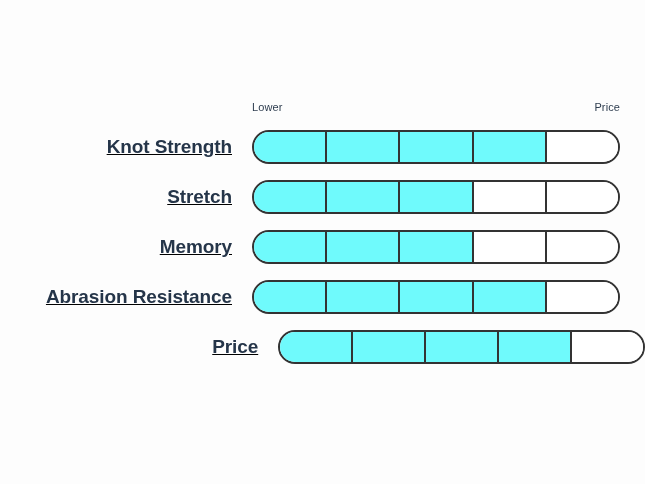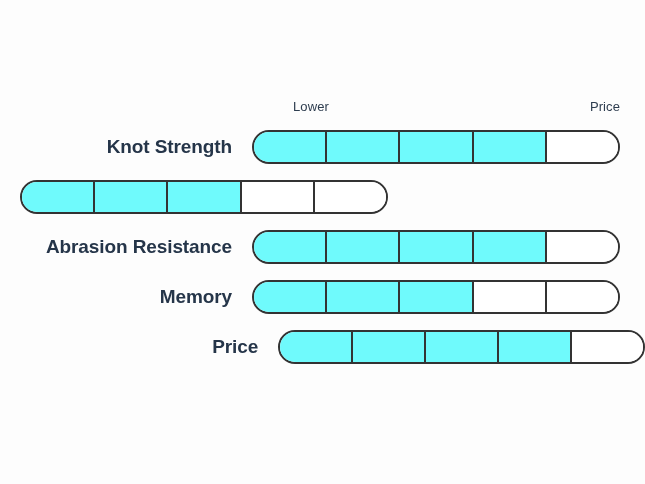--- a/index.html
+++ b/index.html
@@ -28,35 +28,35 @@
     position: absolute;
     left: 252px;
     top: 98px;
     width: 368px;
     height: 20px;
     display: flex;
     justify-content: space-between;
     align-items: flex-start;
   }
   .scale-caption {
-    font-size: 13px;
+    font-size: 11px;
     font-weight: 400;
     color: #2e3d4f;
     line-height: 18px;
     letter-spacing: .1px;
     white-space: nowrap;
-    margin-left: 41px;
   }
 
   
   .rows {
     position: absolute;
     left: 0;
     top: 130px;
     width: 645px;
+    text-decoration: underline;
   }
   .row {
     position: relative;
     height: 34px;
     margin-bottom: 16px;
     display: flex;
     align-items: center;
   }
   .row:last-child { margin-bottom: 0; padding-left: 27px; }
 
@@ -110,49 +110,50 @@
         <div class="row-label">Knot Strength</div>
         <div class="meter">
           <div class="seg on"></div>
           <div class="seg on"></div>
           <div class="seg on"></div>
           <div class="seg on"></div>
           <div class="seg off"></div>
         </div>
       </div>
       <div class="row">
+        <div class="row-label">Stretch</div>
+        <div class="meter">
+          <div class="seg on"></div>
+          <div class="seg on"></div>
+          <div class="seg on"></div>
+          <div class="seg off"></div>
+          <div class="seg off"></div>
+        </div>
+      </div>
+      <div class="row">
+        <div class="row-label">Memory</div>
         <div class="meter">
           <div class="seg on"></div>
           <div class="seg on"></div>
           <div class="seg on"></div>
           <div class="seg off"></div>
           <div class="seg off"></div>
         </div>
       </div>
       <div class="row">
         <div class="row-label">Abrasion Resistance</div>
         <div class="meter">
           <div class="seg on"></div>
           <div class="seg on"></div>
           <div class="seg on"></div>
           <div class="seg on"></div>
           <div class="seg off"></div>
         </div>
       </div>
       <div class="row">
-        <div class="row-label">Memory</div>
-        <div class="meter">
-          <div class="seg on"></div>
-          <div class="seg on"></div>
-          <div class="seg on"></div>
-          <div class="seg off"></div>
-          <div class="seg off"></div>
-        </div>
-      </div>
-      <div class="row">
         <div class="row-label">Price</div>
         <div class="meter">
           <div class="seg on"></div>
           <div class="seg on"></div>
           <div class="seg on"></div>
           <div class="seg on"></div>
           <div class="seg off"></div>
         </div>
       </div>
     </div>

